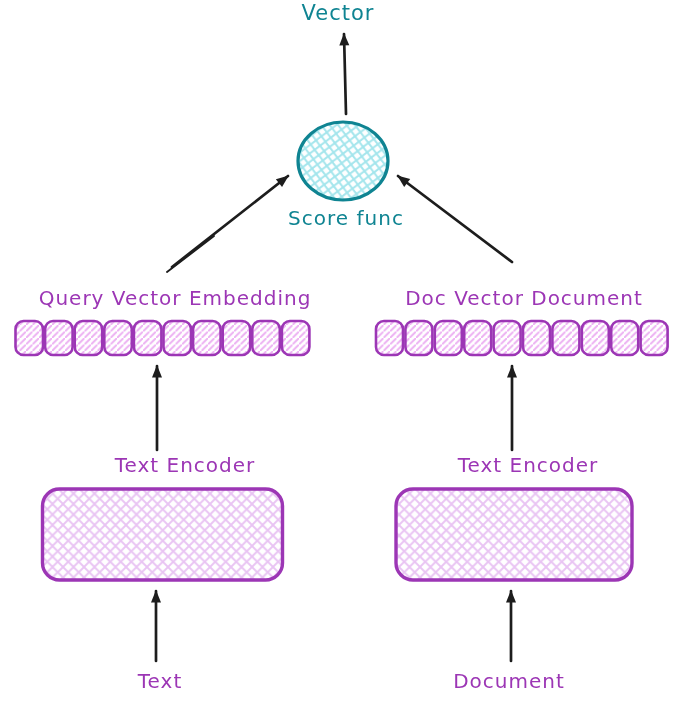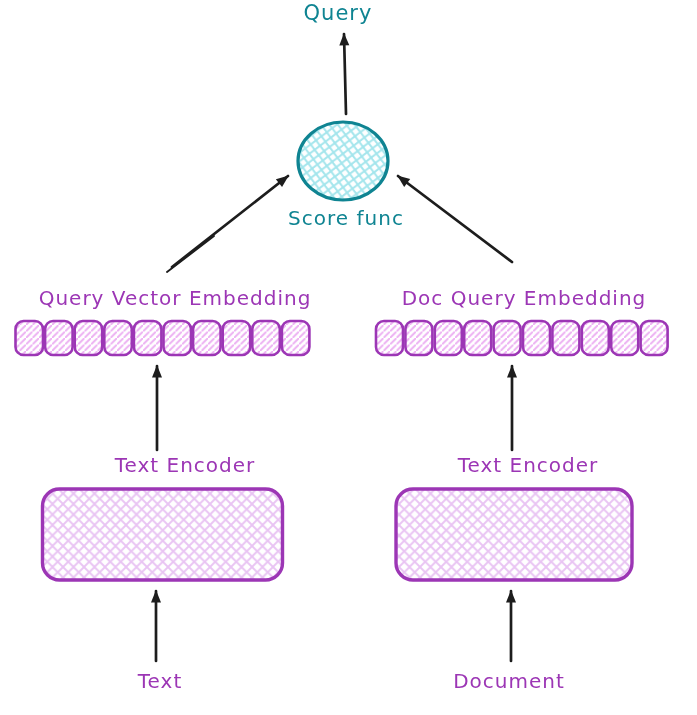--- a/index.html
+++ b/index.html
@@ -120,27 +120,27 @@
         <rect x="552.4" y="321" width="27" height="34" rx="8" class="emb-cell"></rect>
         <rect x="581.8" y="321" width="27" height="34" rx="8" class="emb-cell"></rect>
         <rect x="611.2" y="321" width="27" height="34" rx="8" class="emb-cell"></rect>
         <rect x="640.6" y="321" width="27" height="34" rx="8" class="emb-cell"></rect>
       </g>
 
     <rect class="encoder-box" x="42.5" y="489" width="240" height="91" rx="17"></rect>
     <rect class="encoder-box" x="396" y="489" width="236" height="91" rx="17"></rect>
   </svg>
 
-  <div class="lbl teal-text score-lbl" style="left:338px;top:1px;">Query</div>
+  <div class="lbl teal-text score-lbl" style="left:338px;top:1px;">Vector</div>
 
   <div class="lbl teal-text" style="left:346px;top:206px;">Score func</div>
 
   <div class="lbl purple-text" style="left:175px;top:286px;">Query Vector Embedding</div>
 
-  <div class="lbl purple-text" style="left:524px;top:286px;">Doc Query Embedding</div>
+  <div class="lbl purple-text" style="left:524px;top:286px;">Doc Vector Document</div>
 
   <div class="lbl purple-text" style="left:185px;top:453px;">Text Encoder</div>
 
   <div class="lbl purple-text" style="left:528px;top:453px;">Text Encoder</div>
 
   <div class="lbl purple-text" style="left:160px;top:669px;">Text</div>
 
   <div class="lbl purple-text" style="left:509px;top:669px;">Document</div>
 
 </div>

